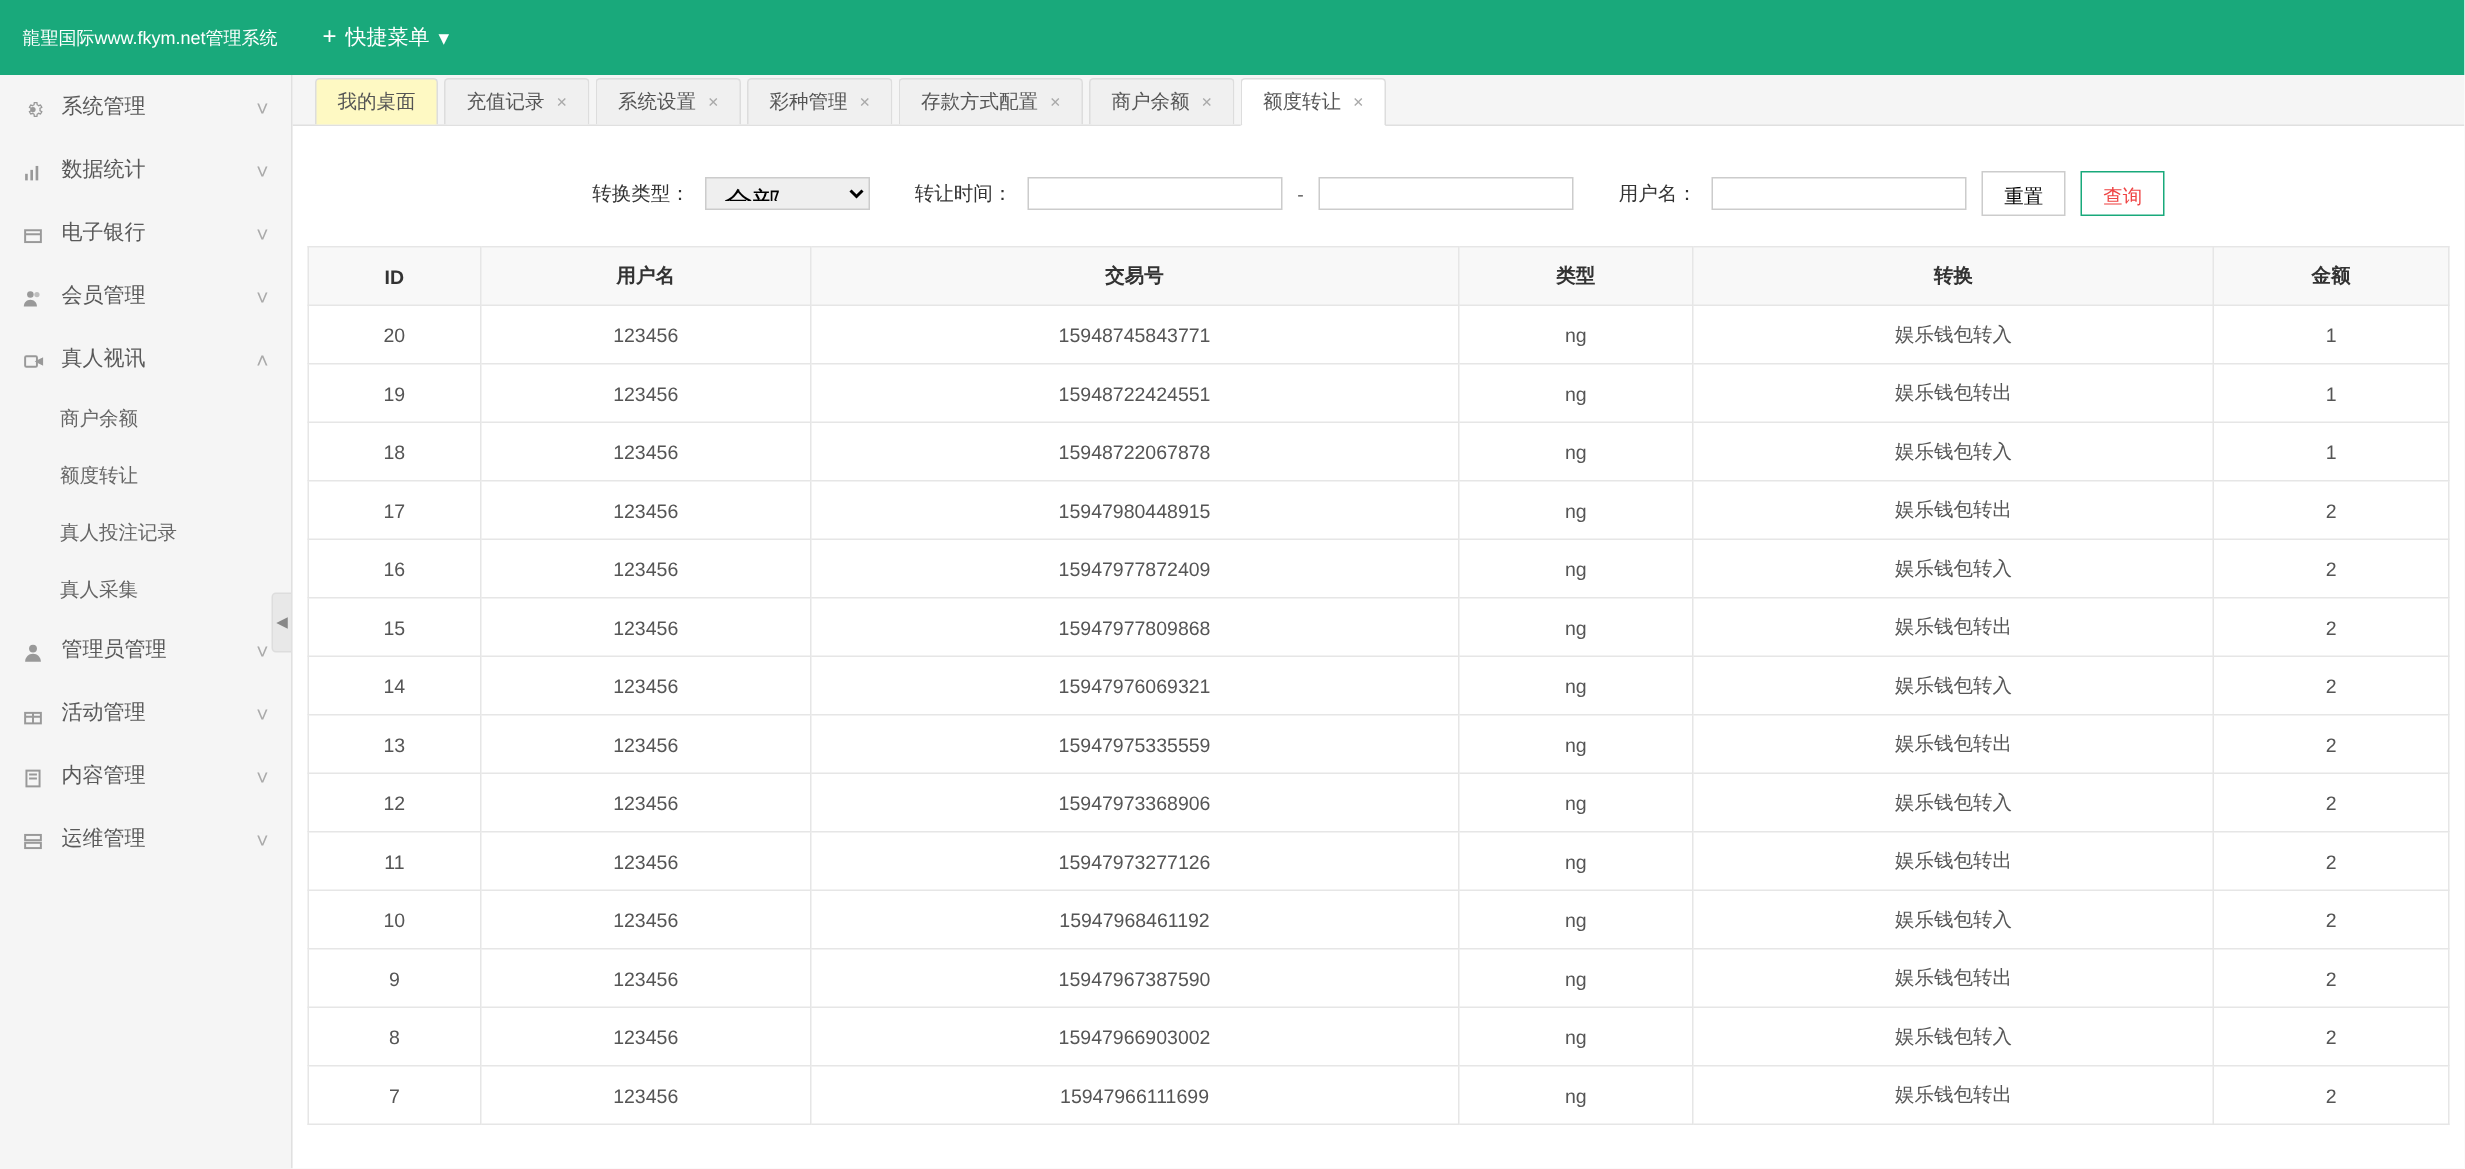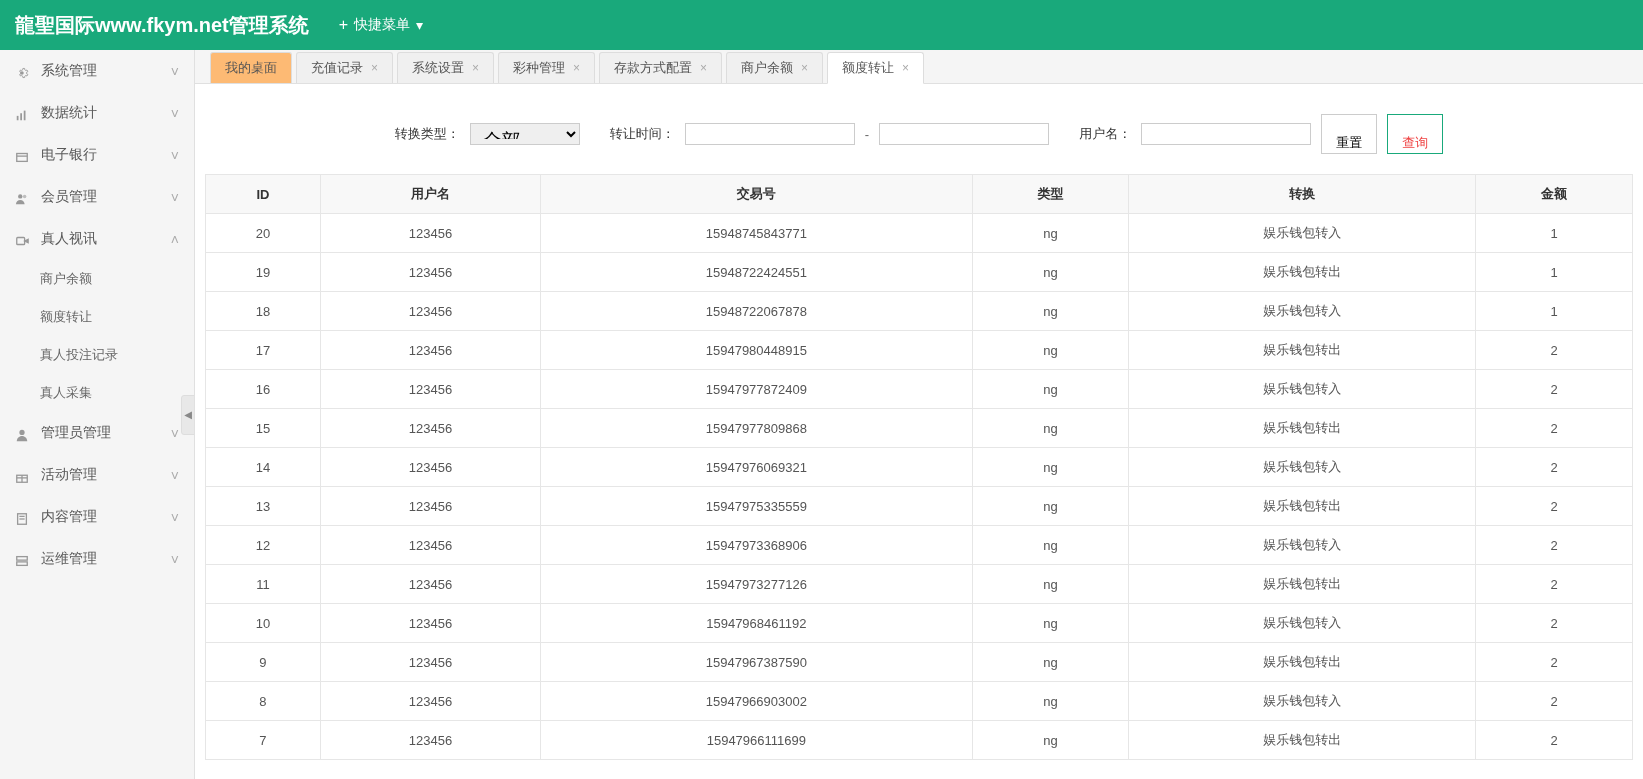--- a/index.html
+++ b/index.html
@@ -1,43 +1,43 @@
 <!DOCTYPE html>
 <html><head>
 <meta charset="utf-8">
 <style>
 * { box-sizing: border-box; margin: 0; padding: 0; }
 body { font-family: "Microsoft YaHei", Arial, sans-serif; font-size: 13px; color: #333; background: #f5f5f5; overflow: hidden; }
 .header { background: #19a97b; color: #fff; height: 50px; display: flex; align-items: center; padding: 0 15px; }
-.header-title { font-size: 20px; font-weight: bold; margin-right: 30px; }
+.header-title { font-size: 12px; font-weight: normal; margin-right: 30px; }
 .quick-menu { display: flex; align-items: center; cursor: pointer; font-size: 14px; }
 .quick-menu .plus { margin-right: 6px; font-size: 16px; }
 .quick-menu .caret { margin-left: 6px; }
 .container { display: flex; height: calc(100vh - 50px); }
 .sidebar { width: 195px; background: #f5f5f5; border-right: 1px solid #e0e0e0; overflow-y: auto; position: relative; }
 .sidebar-item { display: flex; align-items: flex-end; padding: 12px 15px; color: #595959; cursor: pointer; font-size: 14px; }
 .sidebar-item .icon { width: 16px; margin-right: 10px; color: #999; display: inline-flex; }
 .sidebar-item .label { flex: 1; }
 .sidebar-item .chev { color: #aaa; }
 .sidebar-sub { background: #f5f5f5; }
 .sidebar-sub-item { padding: 10px 15px 10px 40px; color: #666; cursor: pointer; font-size: 13px; }
 .collapse-handle { position: absolute; right: -1px; top: 50%; transform: translateY(-50%); width: 14px; height: 40px; background: #e8e8e8; border: 1px solid #ddd; border-radius: 3px 0 0 3px; display: flex; align-items: center; justify-content: center; cursor: pointer; color: #888; font-size: 10px; }
 .main { flex: 1; display: flex; flex-direction: column; background: #fff; overflow: hidden; }
 .tabs { display: flex; background: #f5f5f5; border-bottom: 1px solid #e0e0e0; padding-left: 15px; height: 34px; align-items: flex-end; }
 .tab { padding: 6px 14px; background: #f0f0f0; border: 1px solid #ddd; border-bottom: none; margin-right: 4px; border-radius: 3px 3px 0 0; font-size: 13px; color: #555; cursor: pointer; display: flex; align-items: center; position: relative; }
-.tab.home { background: #fdba74; justify-content: flex-end; }
+.tab.home { background: #fef9c3; justify-content: flex-end; }
 .tab.active { background: #fff; border-bottom: 1px solid #fff; margin-bottom: -1px; }
 .tab .close { margin-left: 8px; color: #aaa; font-size: 12px; cursor: pointer; }
 .content { flex: 1; overflow: auto; padding: 0; }
 .filter-bar { display: flex; align-items: center; justify-content: center; padding: 30px 20px 20px; gap: 10px; font-size: 13px; }
 .filter-bar label { color: #333; }
 .filter-bar select, .filter-bar input[type="text"] { border: 1px solid #ccc; padding: 5px 8px; font-size: 19px; height: 22px; }
 .filter-bar select { width: 110px; }
 .filter-bar input[type="text"] { width: 170px; }
-.btn { padding: 19px 14px; border: 1px solid #ccc; background: #fff; cursor: pointer; font-size: 13px; height: 30px; border-radius: 0; }
+.btn { padding: 7px 14px; border: 1px solid #ccc; background: #fff; cursor: pointer; font-size: 13px; height: 30px; border-radius: 0; }
 .btn-primary { color: #ef4444; border-color: #19a97b; }
 .table-wrap { padding: 0 10px 20px; }
 table { width: 100%; border-collapse: collapse; border: 1px solid #e6e6e6; }
 th, td { border: 1px solid #e6e6e6; padding: 10px 8px; text-align: center; font-size: 13px; }
 th { background: #f8f8f8; font-weight: bold; color: #333; }
 td { color: #555; }
 .sep { color: #666; }
 svg { width: 14px; height: 14px; }
 </style>
 </head>

